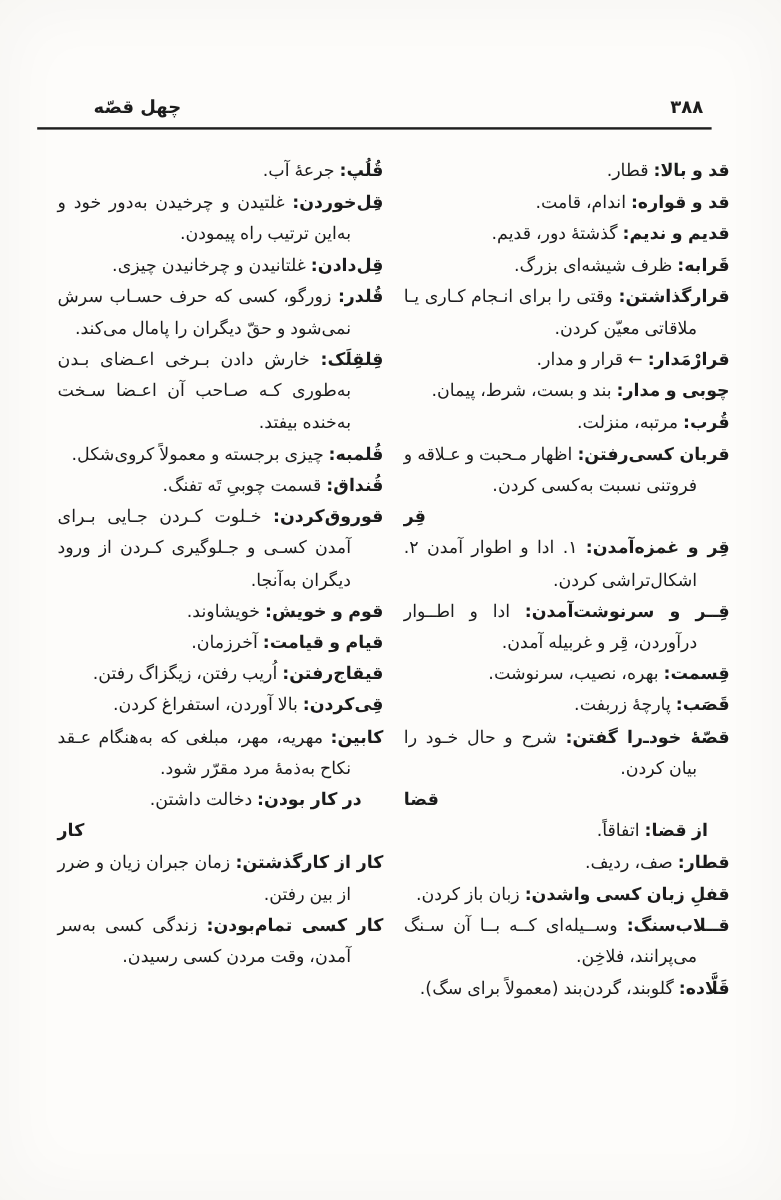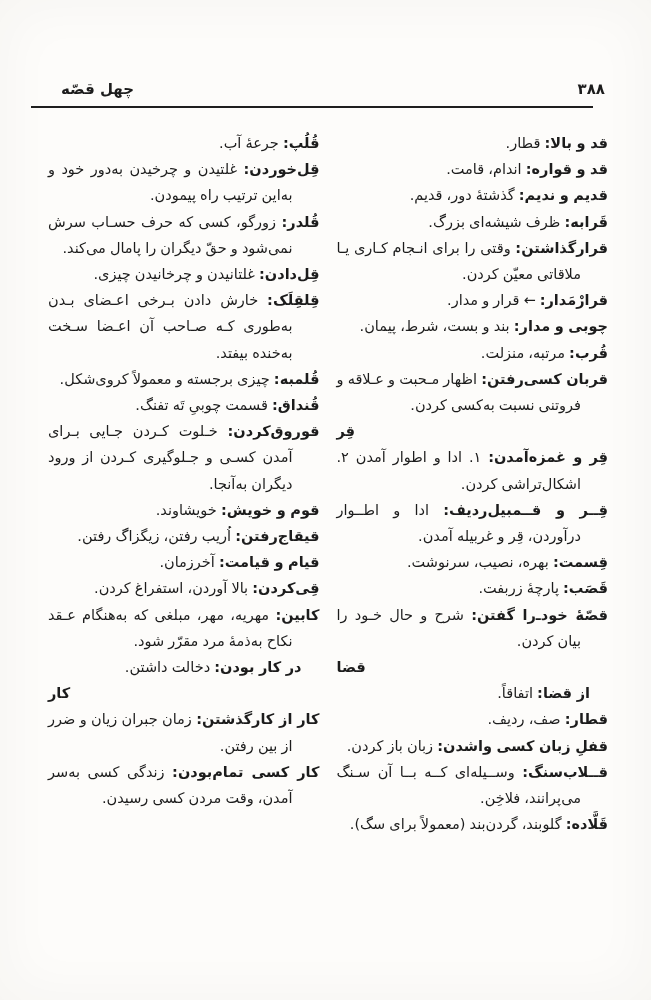--- a/index.html
+++ b/index.html
@@ -24,22 +24,22 @@
     top: 80px;
     right: 43px;
     left: 48px;
     display: flex;
     justify-content: space-between;
     align-items: baseline;
     direction: rtl;
     font-size: 15px;
     font-weight: 700;
   }
-  .pagenum { margin-right: 3px; letter-spacing: 1px; }
-  .title { margin-left: 13px; }
+  .pagenum { margin-right: 22px; letter-spacing: 1px; }
+  .title { margin-left: 30px; }
   .rule {
     position: absolute;
     top: 106px;
     left: 31px;
     right: 58px;
     height: 2px;
     background: #1e1e1e;
   }
   .columns {
     position: absolute;
@@ -91,43 +91,43 @@
         <p class="entry entry"><b>قد و قواره:</b><span> اندام، قامت.</span></p>
         <p class="entry entry"><b>قدیم و ندیم:</b><span> گذشتهٔ دور، قدیم.</span></p>
         <p class="entry entry"><b>قَرابه:</b><span> ظرف شیشه‌ای بزرگ.</span></p>
         <p class="entry entry"><b>قرارگذاشتن:</b><span> وقتی را برای انـجام کـاری یـا ملاقاتی معیّن کردن.</span></p>
         <p class="entry entry"><b>قرارْمَدار:</b><span> ← قرار و مدار.</span></p>
         <p class="entry entry"><b>چوبی و مدار:</b><span> بند و بست، شرط، پیمان.</span></p>
         <p class="entry entry"><b>قُرب:</b><span> مرتبه، منزلت.</span></p>
         <p class="entry entry"><b>قربان کسی‌رفتن:</b><span> اظهار مـحبت و عـلاقه و فروتنی نسبت به‌کسی کردن.</span></p>
         <p class="entry head"><b>قِر</b></p>
         <p class="entry entry"><b>قِر و غمزه‌آمدن:</b><span> ۱. ادا و اطوار آمدن ۲. اشکال‌تراشی کردن.</span></p>
-        <p class="entry entry"><b>قِــر و قــمبیل‌ردیف:</b><span> ادا و اطــوار درآوردن، قِر و غربیله آمدن.</span></p>
+        <p class="entry entry"><b>قِــر و سرنوشت‌آمدن:</b><span> ادا و اطــوار درآوردن، قِر و غربیله آمدن.</span></p>
         <p class="entry entry"><b>قِسمت:</b><span> بهره، نصیب، سرنوشت.</span></p>
         <p class="entry entry"><b>قَصَب:</b><span> پارچهٔ زربفت.</span></p>
         <p class="entry entry"><b>قصّهٔ خودـ‌را گفتن:</b><span> شرح و حال خـود را بیان کردن.</span></p>
         <p class="entry head"><b>قضا</b></p>
         <p class="entry subentry"><b>از قضا:</b><span> اتفاقاً.</span></p>
         <p class="entry entry"><b>قطار:</b><span> صف، ردیف.</span></p>
         <p class="entry entry"><b>قفلِ زبان کسی واشدن:</b><span> زبان باز کردن.</span></p>
         <p class="entry entry"><b>قــلاب‌سنگ:</b><span> وســیله‌ای کــه بــا آن سـنگ می‌پرانند، فلاخِن.</span></p>
         <p class="entry entry"><b>قَلَّاده:</b><span> گلوبند، گردن‌بند (معمولاً برای سگ).</span></p>
       </div>
     <div class="col" id="col-left">
         <p class="entry entry"><b>قُلُپ:</b><span> جرعهٔ آب.</span></p>
         <p class="entry entry"><b>قِل‌خوردن:</b><span> غلتیدن و چرخیدن به‌دور خود و به‌این ترتیب راه پیمودن.</span></p>
+        <p class="entry entry"><b>قِل‌دادن:</b><span> غلتانیدن و چرخانیدن چیزی.</span></p>
         <p class="entry entry"><b>قُلدر:</b><span> زورگو، کسی که حرف حسـاب سرش نمی‌شود و حقّ دیگران را پامال می‌کند.</span></p>
-        <p class="entry entry"><b>قِل‌دادن:</b><span> غلتانیدن و چرخانیدن چیزی.</span></p>
         <p class="entry entry"><b>قِلقِلَک:</b><span> خارش دادن بـرخی اعـضای بـدن به‌طوری کـه صـاحب آن اعـضا سـخت به‌خنده بیفتد.</span></p>
         <p class="entry entry"><b>قُلمبه:</b><span> چیزی برجسته و معمولاً کروی‌شکل.</span></p>
         <p class="entry entry"><b>قُنداق:</b><span> قسمت چوبیِ تَه تفنگ.</span></p>
         <p class="entry entry"><b>قوروق‌کردن:</b><span> خـلوت کـردن جـایی بـرای آمدن کسـی و جـلوگیری کـردن از ورود دیگران به‌آنجا.</span></p>
         <p class="entry entry"><b>قوم و خویش:</b><span> خویشاوند.</span></p>
+        <p class="entry entry"><b>قیام و قیامت:</b><span> آخرزمان.</span></p>
         <p class="entry entry"><b>قیقاج‌رفتن:</b><span> اُریب رفتن، زیگزاگ رفتن.</span></p>
-        <p class="entry entry"><b>قیام و قیامت:</b><span> آخرزمان.</span></p>
         <p class="entry entry"><b>قِی‌کردن:</b><span> بالا آوردن، استفراغ کردن.</span></p>
         <p class="entry entry"><b>کابین:</b><span> مهریه، مهر، مبلغی که به‌هنگام عـقد نکاح به‌ذمهٔ مرد مقرّر شود.</span></p>
         <p class="entry subentry"><b>در کار بودن:</b><span> دخالت داشتن.</span></p>
         <p class="entry head"><b>کار</b></p>
         <p class="entry entry"><b>کار از کارگذشتن:</b><span> زمان جبران زیان و ضرر از بین رفتن.</span></p>
         <p class="entry entry"><b>کار کسی تمام‌بودن:</b><span> زندگی کسی به‌سر آمدن، وقت مردن کسی رسیدن.</span></p>
       </div>
   </div>
 </div>
 

